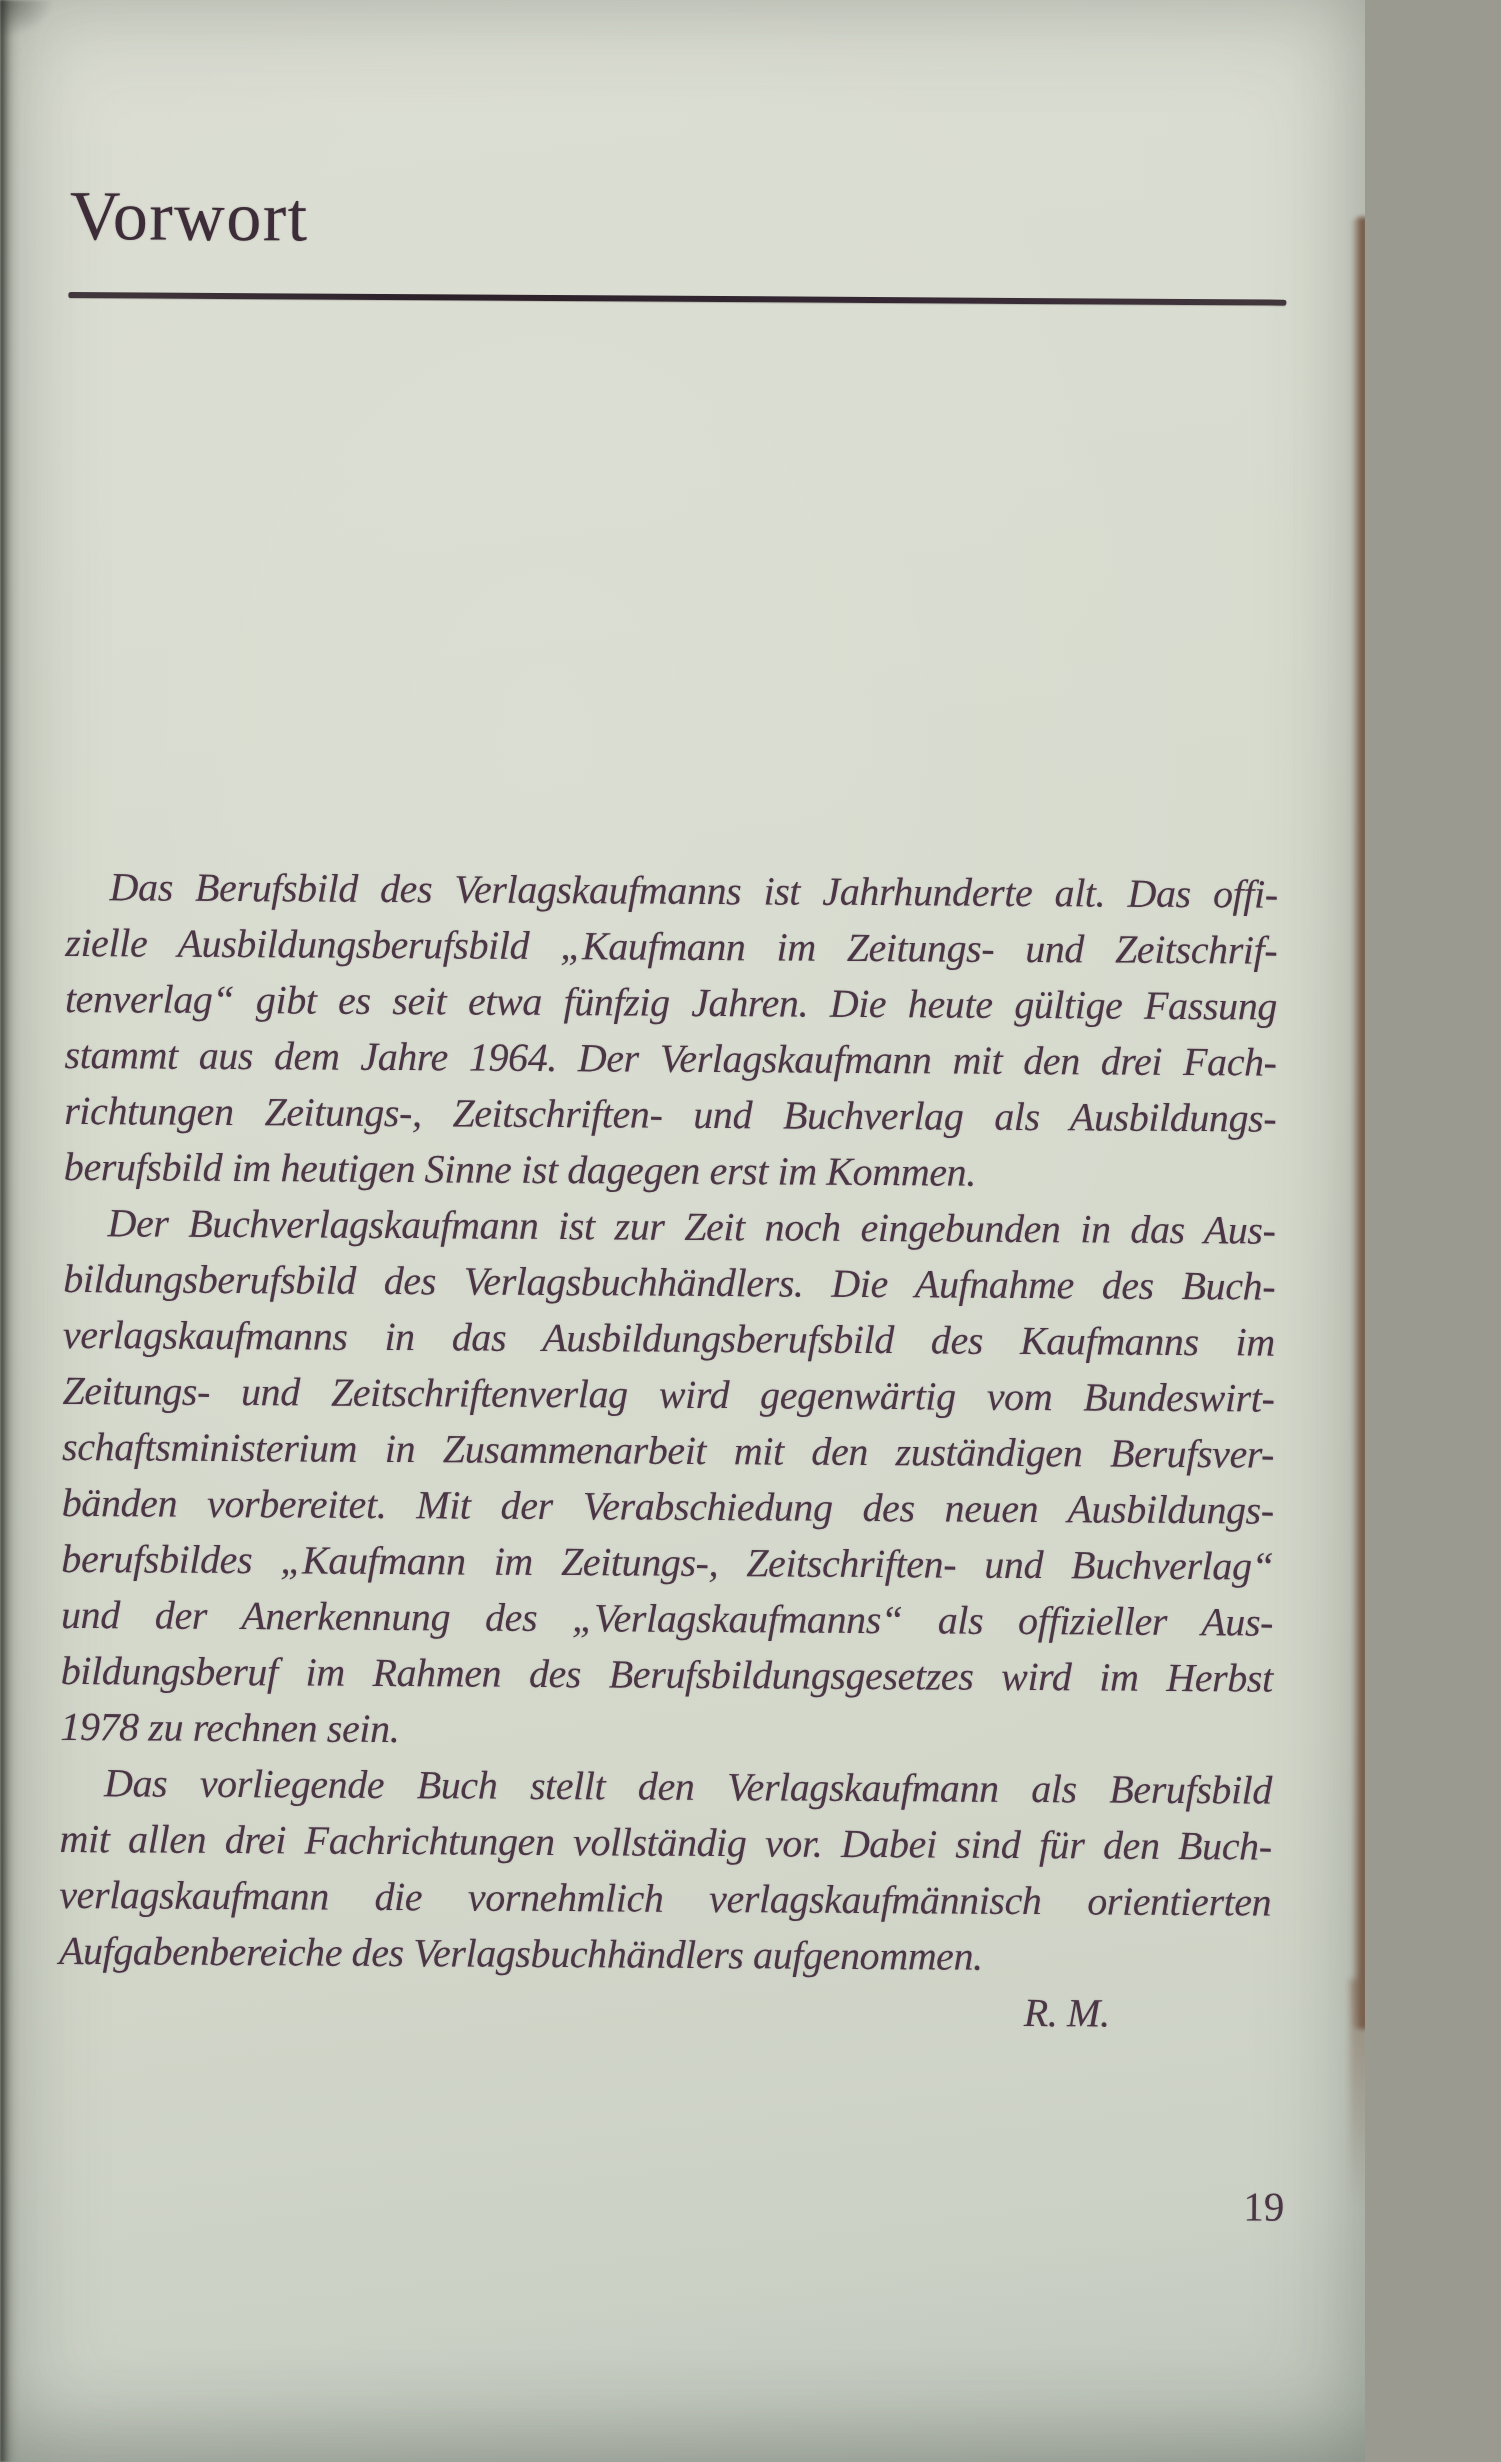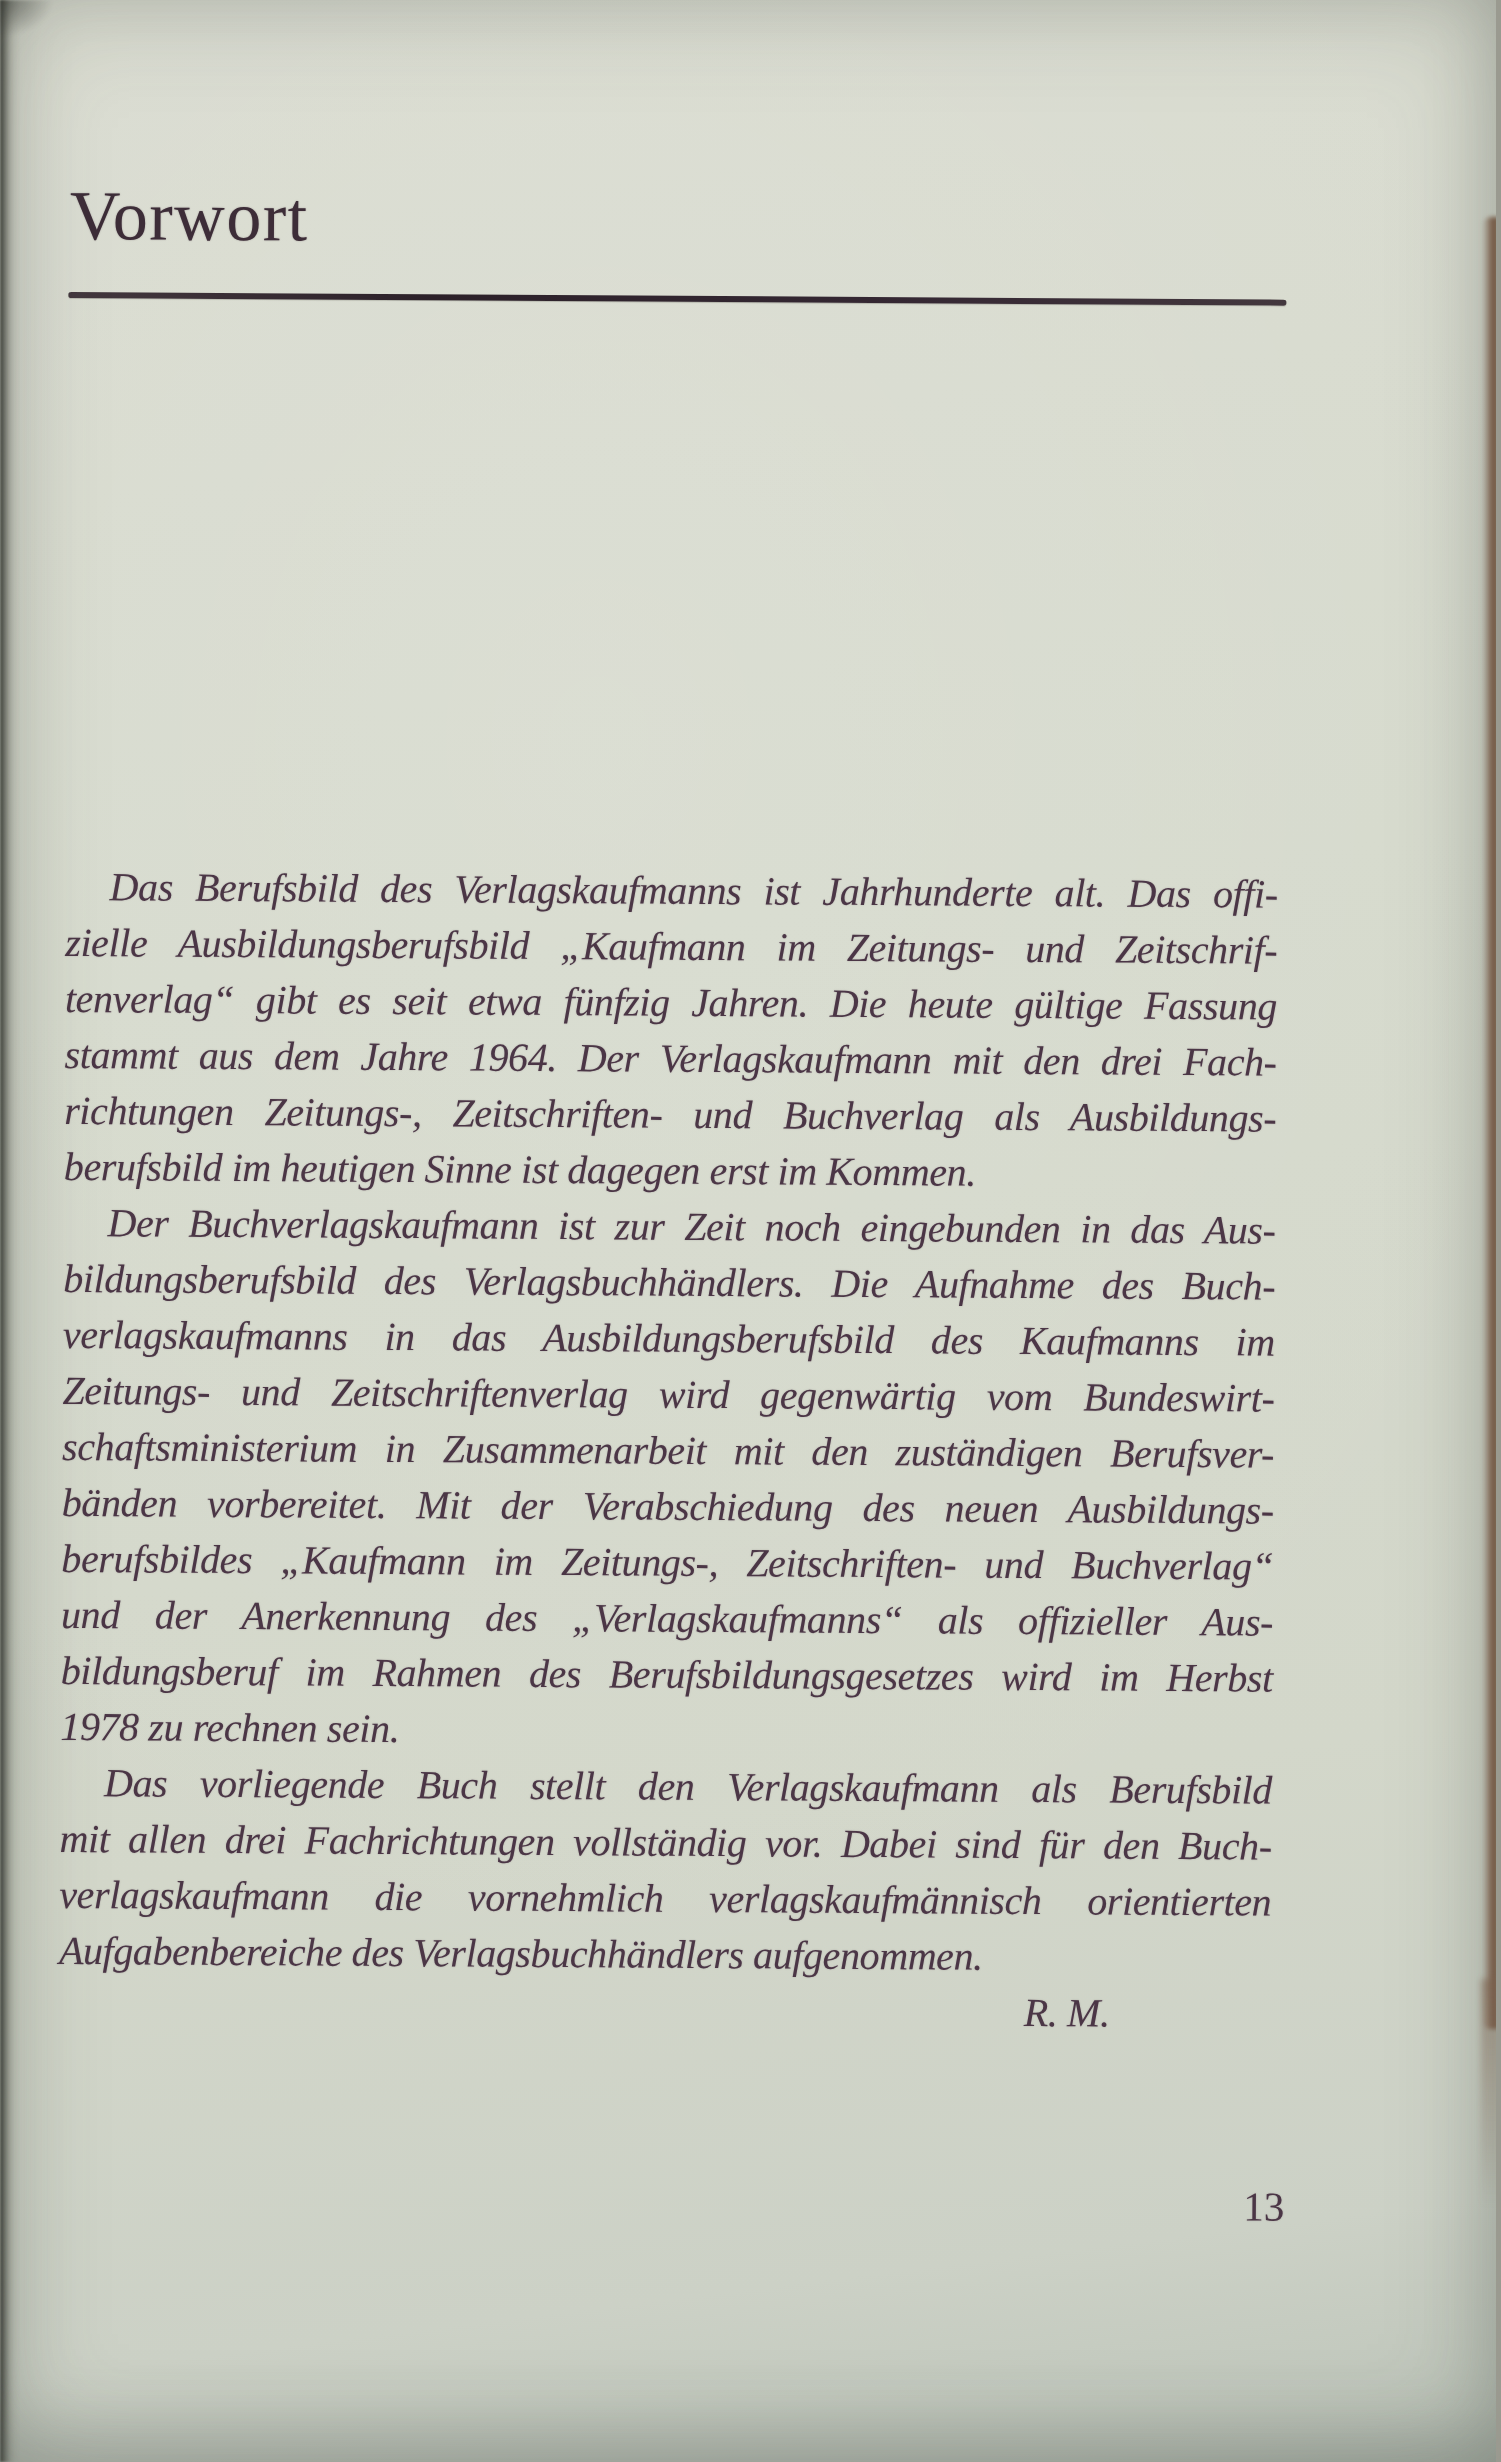--- a/index.html
+++ b/index.html
@@ -6,21 +6,21 @@
     --paper:#d6dacd;
     --paper-dark:#c6ccc0;
     --ink:#4b3646;
     --title-ink:#3d2d38;
     --rule:#33262e;
     --edge-brown:#7f5d47;
   }
   html,body{margin:0;padding:0;background:#9a9a90;}
   .photo{
     position:relative;
-    width:1496px;height:2462px;
+    width:1365px;height:2462px;
     overflow:hidden;
     background:
       radial-gradient(120% 90% at 40% 30%, rgba(255,255,255,0.10), rgba(0,0,0,0) 60%),
       linear-gradient(173deg,#dadcd1 0%, #d6dacd 38%, #d3d7ca 72%, #ccd1c6 90%, #bfc6bb 98%, #b7bfb4 100%);
     font-family:"Liberation Serif","DejaVu Serif",serif;
   }
   
   .vignette{
     position:absolute;inset:0;pointer-events:none;
     box-shadow:inset 0 0 107px rgba(70,75,65,0.28), inset 0 -30px 69px rgba(90,100,95,0.25);
@@ -115,21 +115,21 @@
       <div class="line j">und der Anerkennung des „Verlagskaufmanns“ als offizieller Aus-</div>
       <div class="line j">bildungsberuf im Rahmen des Berufsbildungsgesetzes wird im Herbst</div>
       <div class="line">1978 zu rechnen sein.</div>
       <div class="line j ind">Das vorliegende Buch stellt den Verlagskaufmann als Berufsbild</div>
       <div class="line j">mit allen drei Fachrichtungen vollständig vor. Dabei sind für den Buch-</div>
       <div class="line j">verlagskaufmann die vornehmlich verlagskaufmännisch orientierten</div>
       <div class="line">Aufgabenbereiche des Verlagsbuchhändlers aufgenommen.</div>
       <div class="line sig">R. M.</div>
     </div>
 
-    <div class="pageno">13</div>
+    <div class="pageno">19</div>
   </div>
 
   <div class="edge-right"></div>
   <div class="edge-right-fade"></div>
   <div class="edge-left"></div>
   <div class="corner-top-left"></div>
   <div class="vignette"></div>
 </div>
 
 

